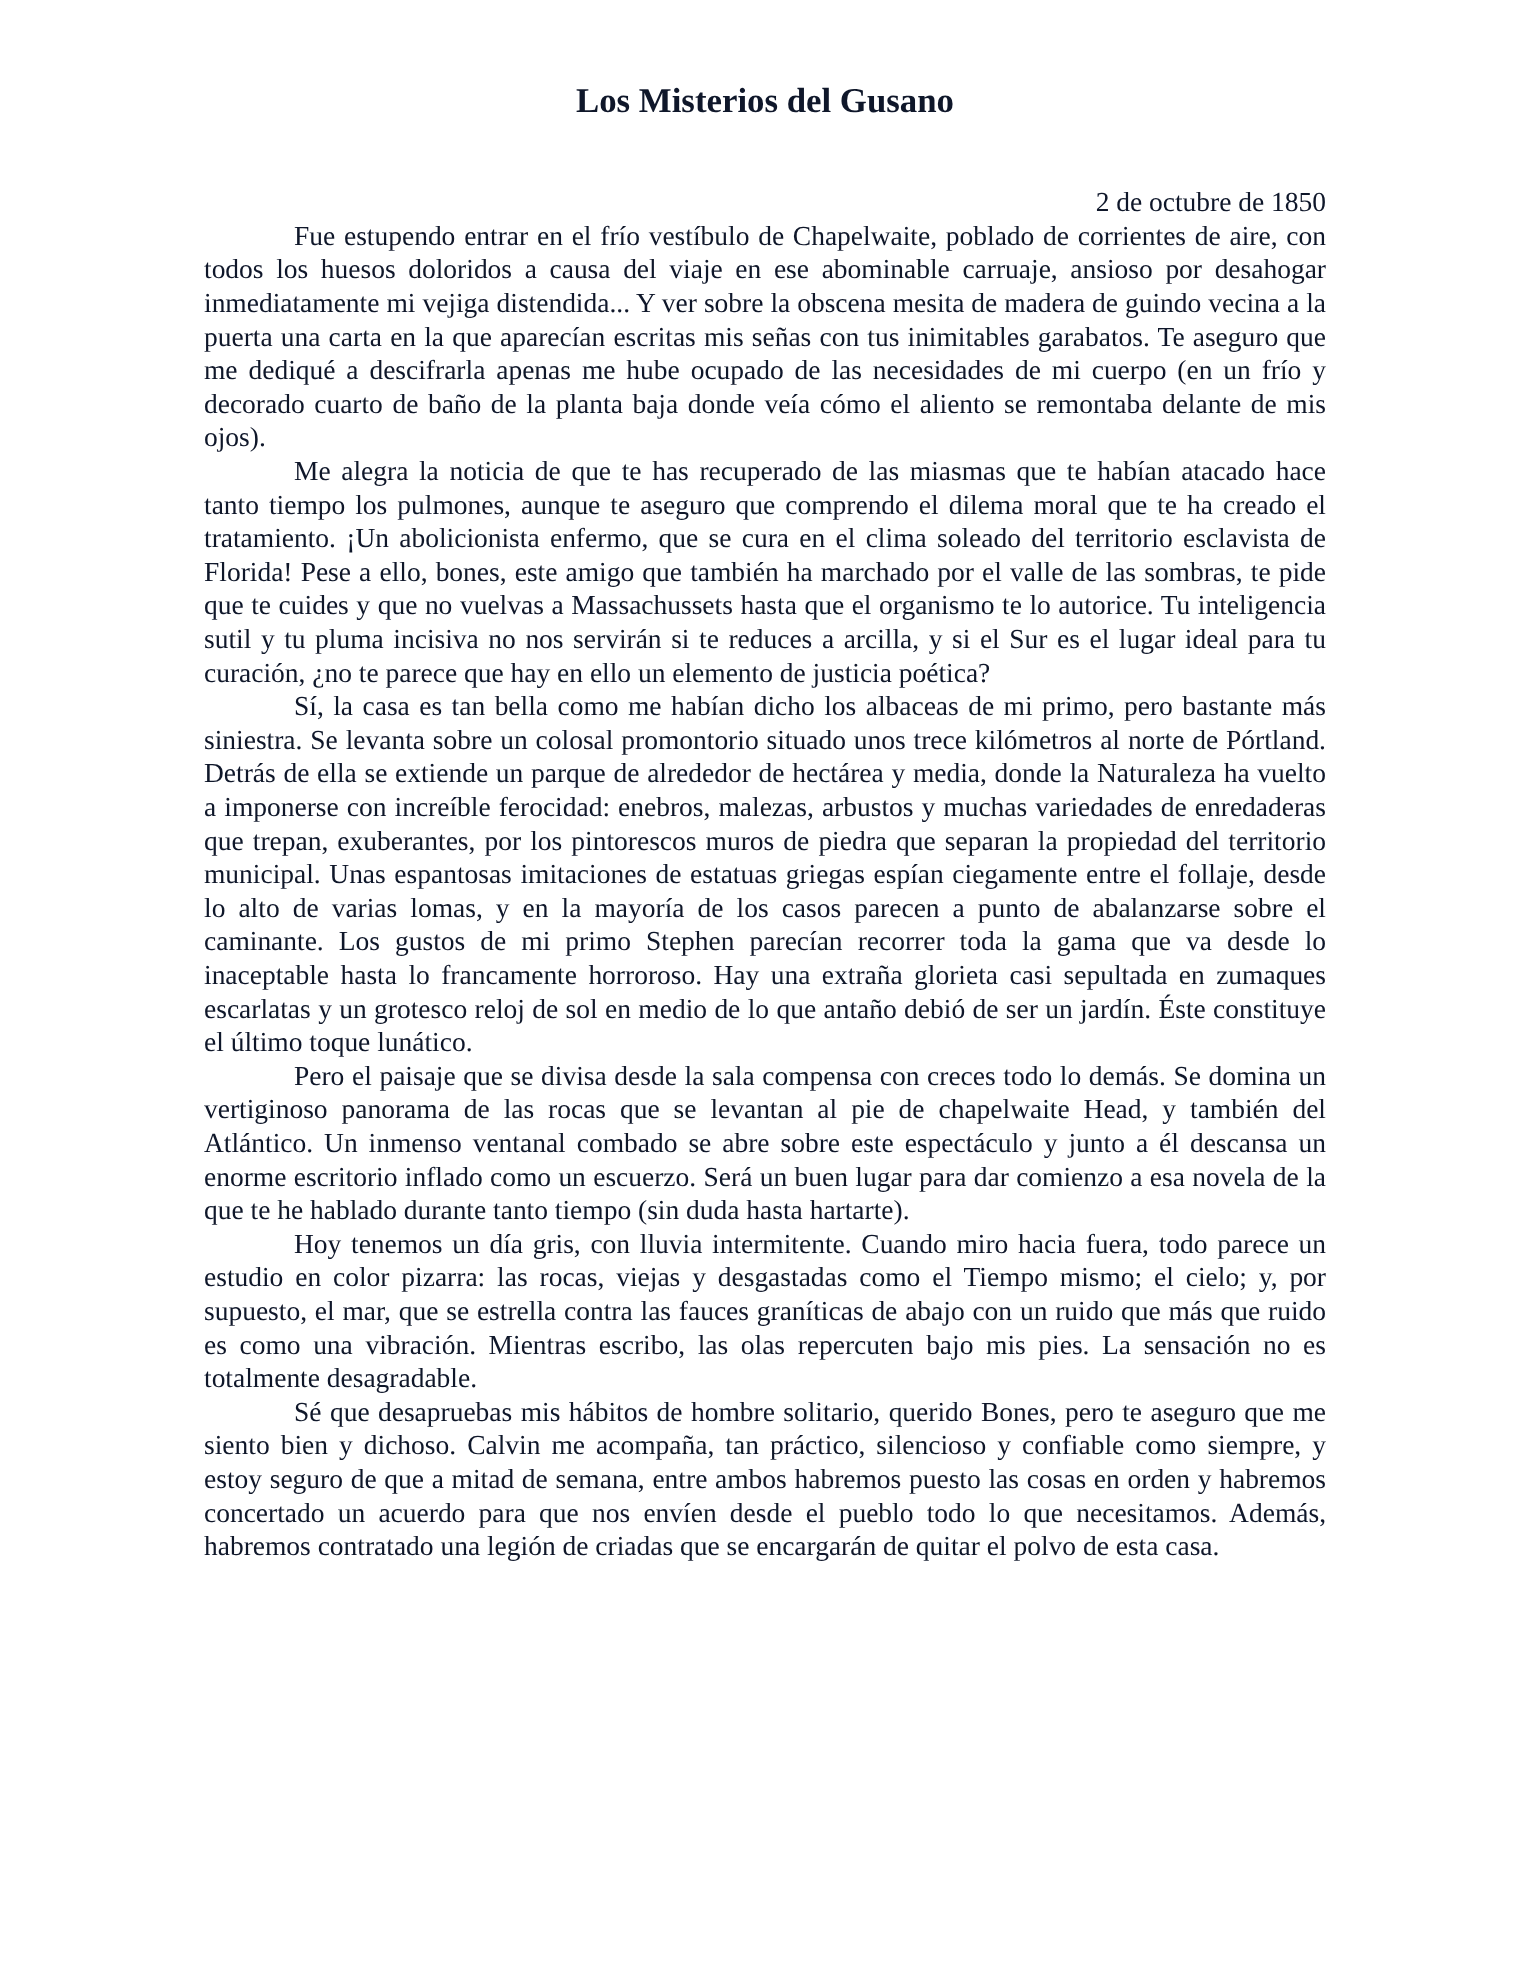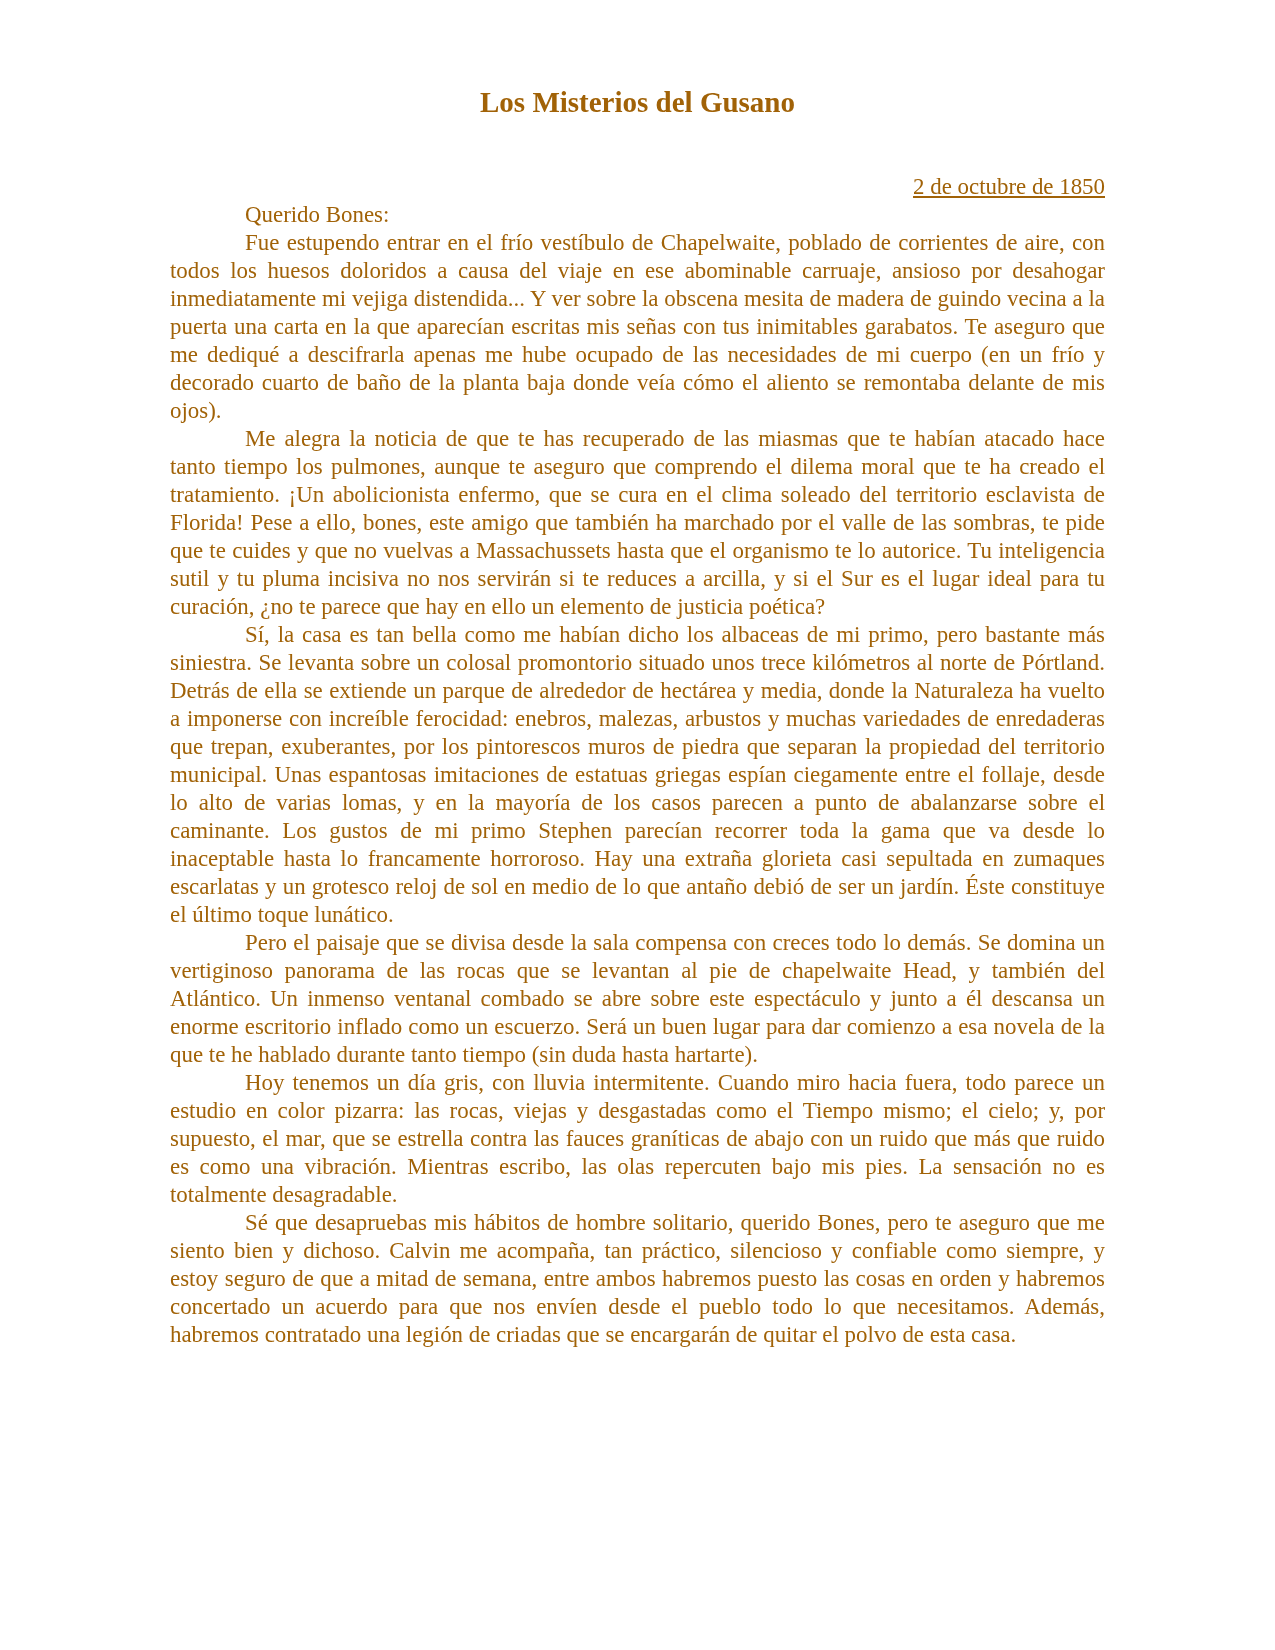--- a/index.html
+++ b/index.html
@@ -7,56 +7,54 @@
     padding: 0;
     background: #ffffff;
   }
   .page {
     position: relative;
     width: 1275px;
     height: 1380px;
     margin: 0 auto;
     background: #ffffff;
     box-sizing: border-box;
-    padding: 86px 170px 0 170px;
+    padding: 68px 170px 0 170px;
     font-family: "Liberation Serif", "DejaVu Serif", serif;
-    color: #a16207;
+    color: #0f172a;
     font-size: 22.9px;
     line-height: 28px;
     overflow: hidden;
   }
   .doc-title {
     font-size: 29px;
     line-height: 33px;
     font-weight: bold;
     text-align: center;
     margin: 0 0 54px 0;
   }
   .date-line {
     text-align: right;
     margin: 0;
-    text-decoration: underline;
   }
   .para {
     margin: 0;
     text-align: justify;
     text-indent: 75px;
   }
   .para .em-run {
   }
 </style>
 </head>
 <body>
 
 <div class="page">
   <h1 class="doc-title">Los Misterios del Gusano</h1>
 
   <div class="date-line">2 de octubre de 1850</div>
 
-  <p class="para">Querido Bones:</p>
 
   <p class="para">Fue estupendo entrar en el frío vestíbulo de Chapelwaite, poblado de corrientes de aire, con todos los huesos doloridos a causa del viaje en ese abominable carruaje, ansioso por desahogar inmediatamente mi vejiga distendida... Y ver sobre la obscena mesita de madera de guindo vecina a la puerta una carta en la que aparecían escritas mis señas con tus inimitables garabatos. Te aseguro que me dediqué a descifrarla apenas me hube ocupado de las necesidades de mi cuerpo (en un frío y decorado cuarto de baño de la planta baja donde veía cómo el aliento se remontaba delante de mis ojos).</p>
 
   <p class="para">Me alegra la noticia de que te has recuperado de las <span class="em-run">miasmas</span> que te habían atacado hace tanto tiempo los pulmones, aunque te aseguro que comprendo el dilema moral que te ha creado el tratamiento. ¡Un abolicionista enfermo, que se cura en el clima soleado del territorio esclavista de Florida! Pese a ello, bones, este amigo que también ha marchado por el valle de las sombras, te pide que <span class="em-run">te cuides</span> y que no vuelvas a Massachussets hasta que el organismo te lo autorice. Tu inteligencia sutil y tu pluma incisiva no nos servirán si te reduces a arcilla, y si el Sur es el lugar ideal para tu curación, ¿no te parece que hay en ello un elemento de justicia poética?</p>
 
   <p class="para">Sí, la casa es tan bella como me habían dicho los albaceas de mi primo, pero bastante más siniestra. Se levanta sobre un colosal promontorio situado unos trece kilómetros al norte de Pórtland. Detrás de ella se extiende un parque de alrededor de hectárea y media, donde la Naturaleza ha vuelto a imponerse con increíble ferocidad: enebros, malezas, arbustos y muchas variedades de enredaderas que trepan, exuberantes, por los pintorescos muros de piedra que separan la propiedad del territorio municipal. Unas espantosas imitaciones de estatuas griegas espían ciegamente entre el follaje, desde lo alto de varias lomas, y en la mayoría de los casos parecen a punto de abalanzarse sobre el caminante. Los gustos de mi primo Stephen parecían recorrer toda la gama que va desde lo inaceptable hasta lo francamente horroroso. Hay una extraña glorieta casi sepultada en zumaques escarlatas y un grotesco reloj de sol en medio de lo que antaño debió de ser un jardín. Éste constituye el último toque lunático.</p>
 
   <p class="para">Pero el paisaje que se divisa desde la sala compensa con creces todo lo demás. Se domina un vertiginoso panorama de las rocas que se levantan al pie de chapelwaite Head, y también del Atlántico. Un inmenso ventanal combado se abre sobre este espectáculo y junto a él descansa un enorme escritorio inflado como un escuerzo. Será un buen lugar para dar comienzo a esa novela de la que te he hablado durante tanto tiempo (sin duda hasta hartarte).</p>
 
   <p class="para">Hoy tenemos un día gris, con lluvia intermitente. Cuando miro hacia fuera, todo parece un estudio en color pizarra: las rocas, viejas y desgastadas como el Tiempo mismo; el cielo; y, por supuesto, el mar, que se estrella contra las fauces graníticas de abajo con un ruido que más que ruido es como una vibración. Mientras escribo, las olas repercuten bajo mis pies. La sensación no es totalmente desagradable.</p>

